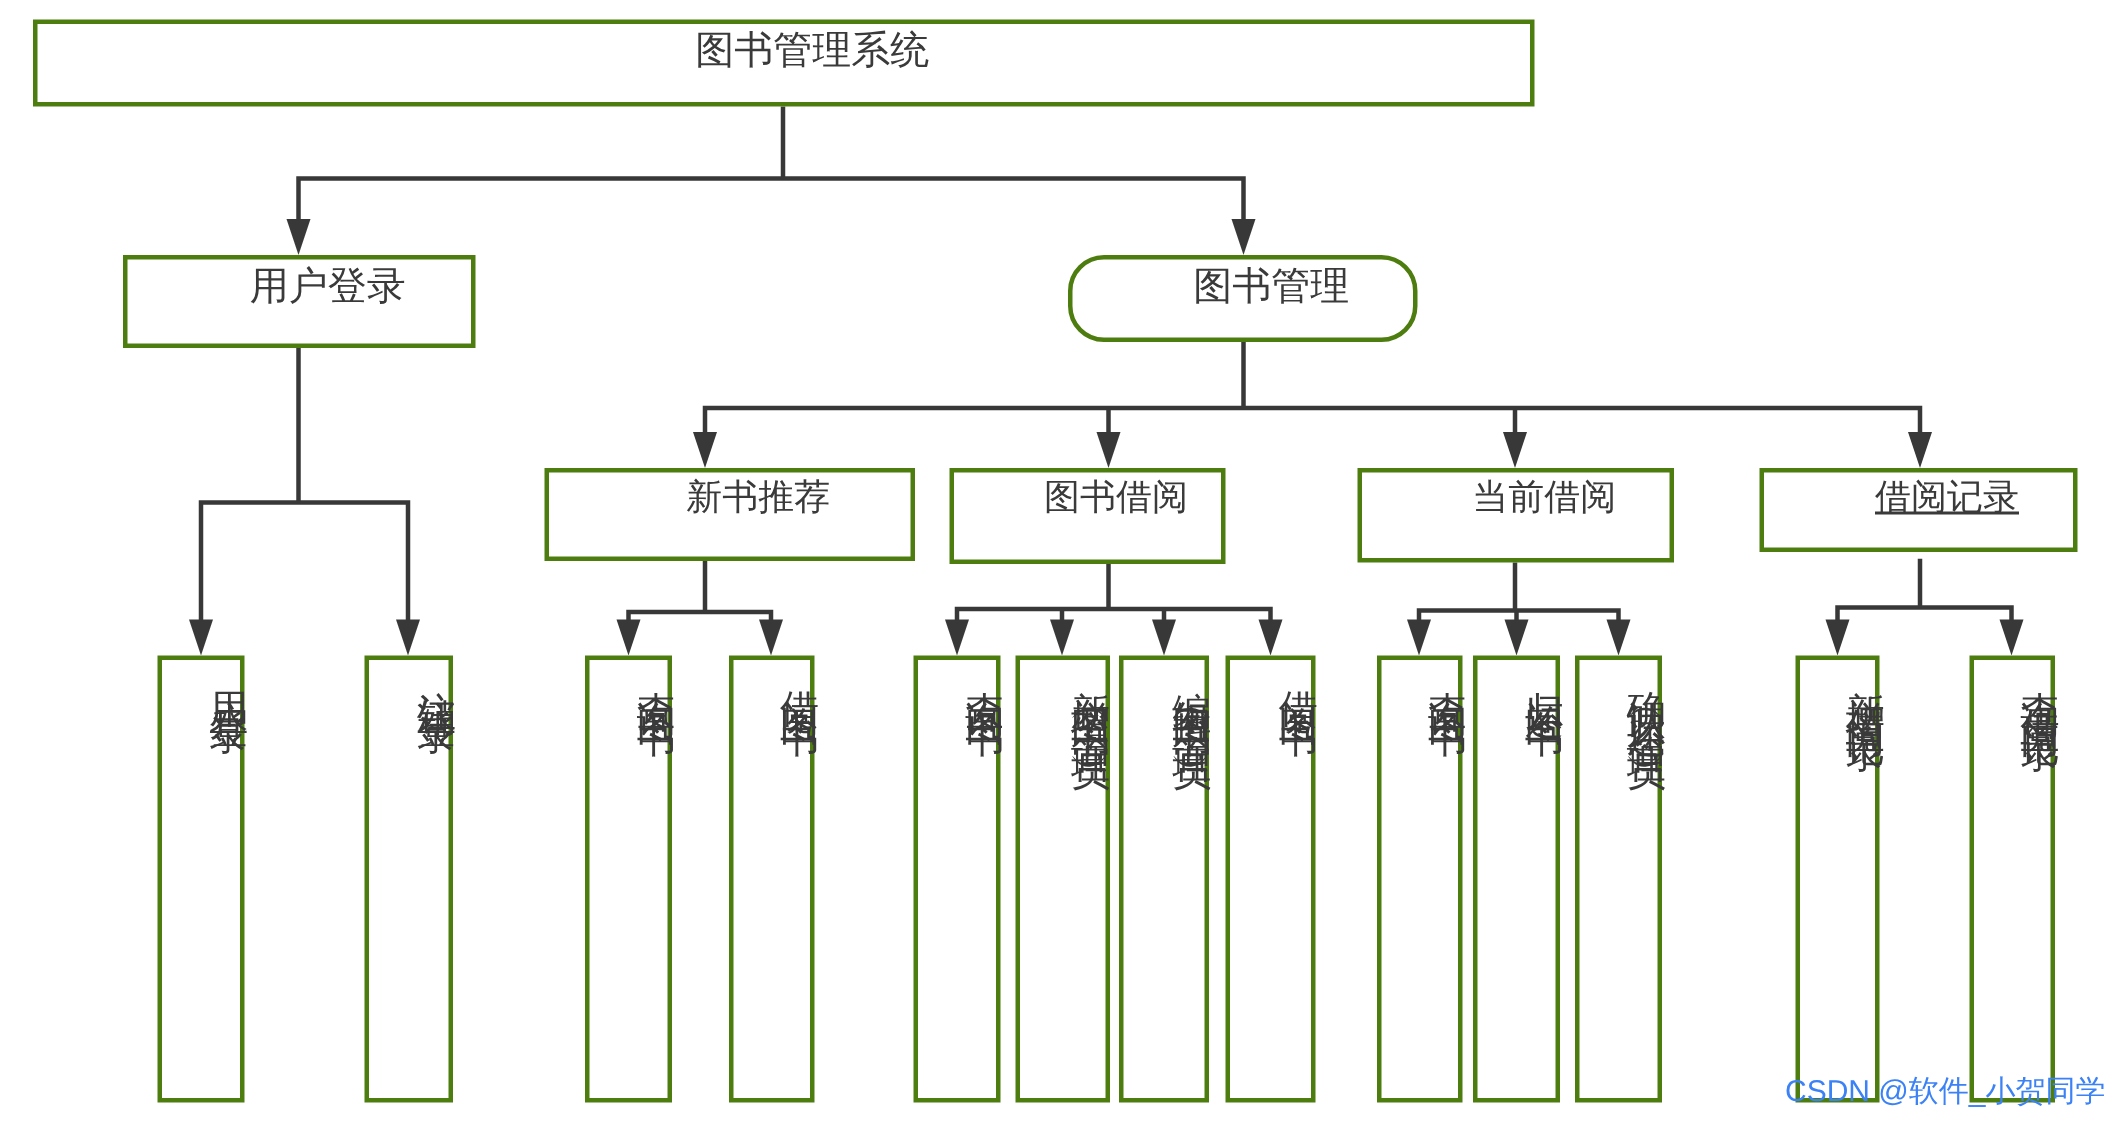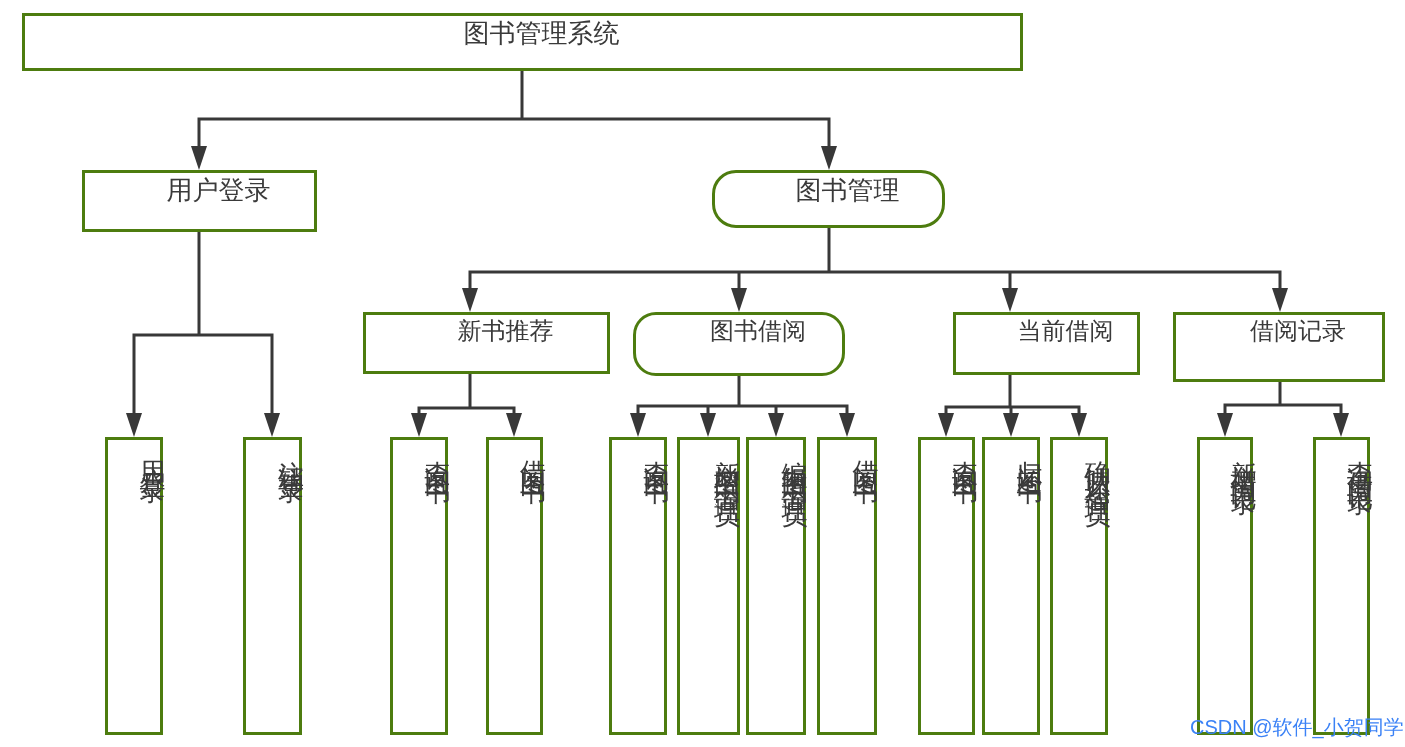--- a/index.html
+++ b/index.html
@@ -93,27 +93,27 @@
   <div class="node node-l2" style="left:82px; width:235px; height:62px;">
     <span>用户登录</span>
   </div>
   <div class="node node-l2" style="left:712px; width:233px; height:58px;border-radius:24px;">
     <span>图书管理</span>
   </div>
 
   <div class="node node-l3" style="left:363px; width:247px; height:62px;">
     <span>新书推荐</span>
   </div>
-  <div class="node node-l3" style="left:633px; width:212px; height:64px;border-radius:23px;">
+  <div class="node node-l3" style="left:633px; width:184px; height:64px;">
     <span>图书借阅</span>
   </div>
-  <div class="node node-l3" style="left:953px; width:187px; height:63px;">
+  <div class="node node-l3" style="left:905px; width:211px; height:63px;">
     <span>当前借阅</span>
   </div>
-  <div class="node node-l3" style="left:1173px; width:212px; height:70px;">
+  <div class="node node-l3" style="left:1173px; width:212px; height:56px;text-decoration:underline;">
     <span>借阅记录</span>
   </div>
 
   <div class="node leaf" style="left:105px; width:58px;">
     <span class="vtext">用户登录</span>
   </div>
   <div class="node leaf" style="left:243px; width:59px;">
     <span class="vtext">注销登录</span>
   </div>
 

